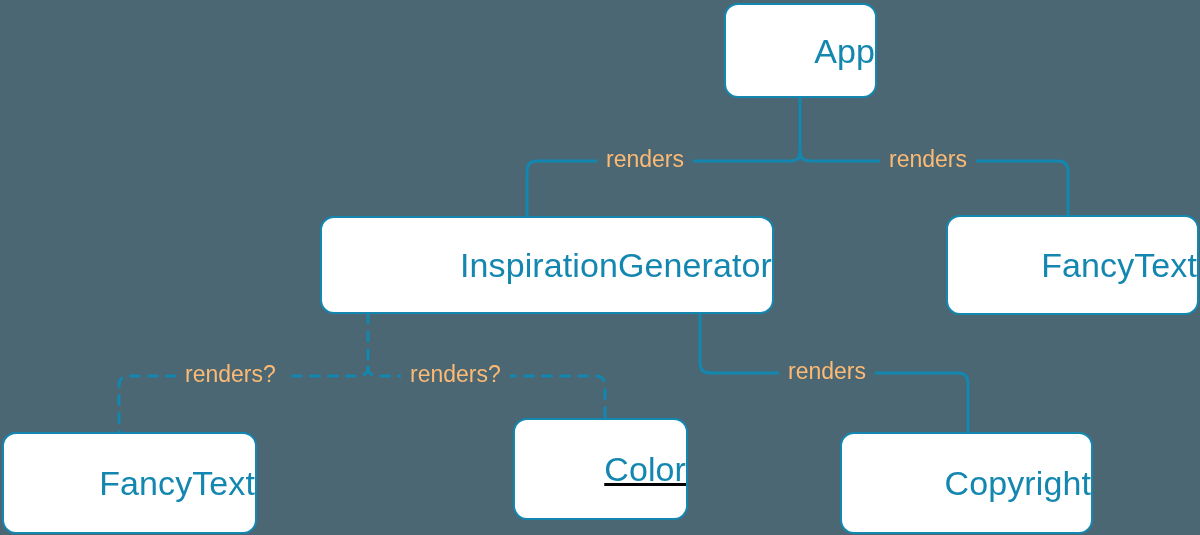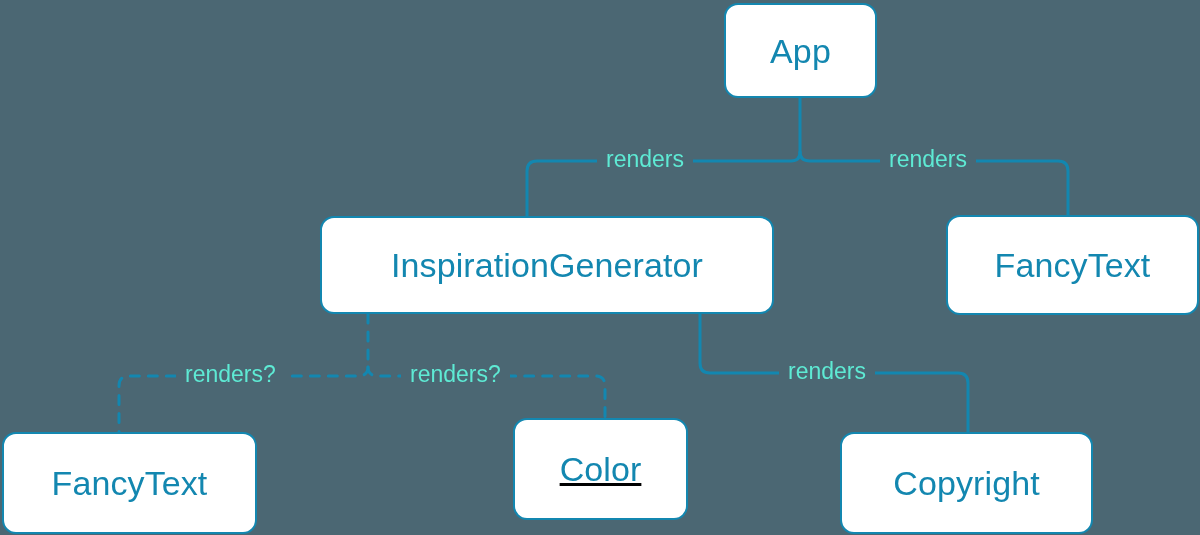--- a/index.html
+++ b/index.html
@@ -27,41 +27,41 @@
     pointer-events: none;
   }
   .node {
     position: absolute;
     box-sizing: border-box;
     background: #ffffff;
     border: 2px solid #1387b0;
     border-radius: 14px;
     display: flex;
     align-items: center;
-    justify-content: center;
+    justify-content: flex-end;
     z-index: 3;
   }
   .node-label {
     color: #1387b0;
     font-size: 34px;
     font-weight: 400;
     letter-spacing: 0.1px;
     line-height: 1;
     white-space: nowrap;
   }
   .node-app          { left: 724px; top: 3px;   width: 153px; height: 95px; }
   .node-inspiration  { left: 320px; top: 216px; width: 454px; height: 98px; }
   .node-fancytext-r  { left: 946px; top: 215px; width: 253px; height: 100px; }
   .node-fancytext-b  { left: 2px;   top: 432px; width: 255px; height: 102px; }
   .node-color        { left: 513px; top: 418px; width: 175px; height: 102px; text-decoration: underline; }
   .node-copyright    { left: 840px; top: 432px; width: 253px; height: 102px; }
 
   .edge-label {
     position: absolute;
-    color: #5eead4;
+    color: #fdba74;
     font-size: 23px;
     line-height: 1;
     white-space: nowrap;
     background: #4b6773;
     padding: 0 9px;
     z-index: 2;
   }
   .lbl-renders-left    { left: 597px;  top: 148px; }
   .lbl-renders-right   { left: 880px;  top: 148px; }
   .lbl-renders-bottom  { left: 779px;  top: 360px; }

